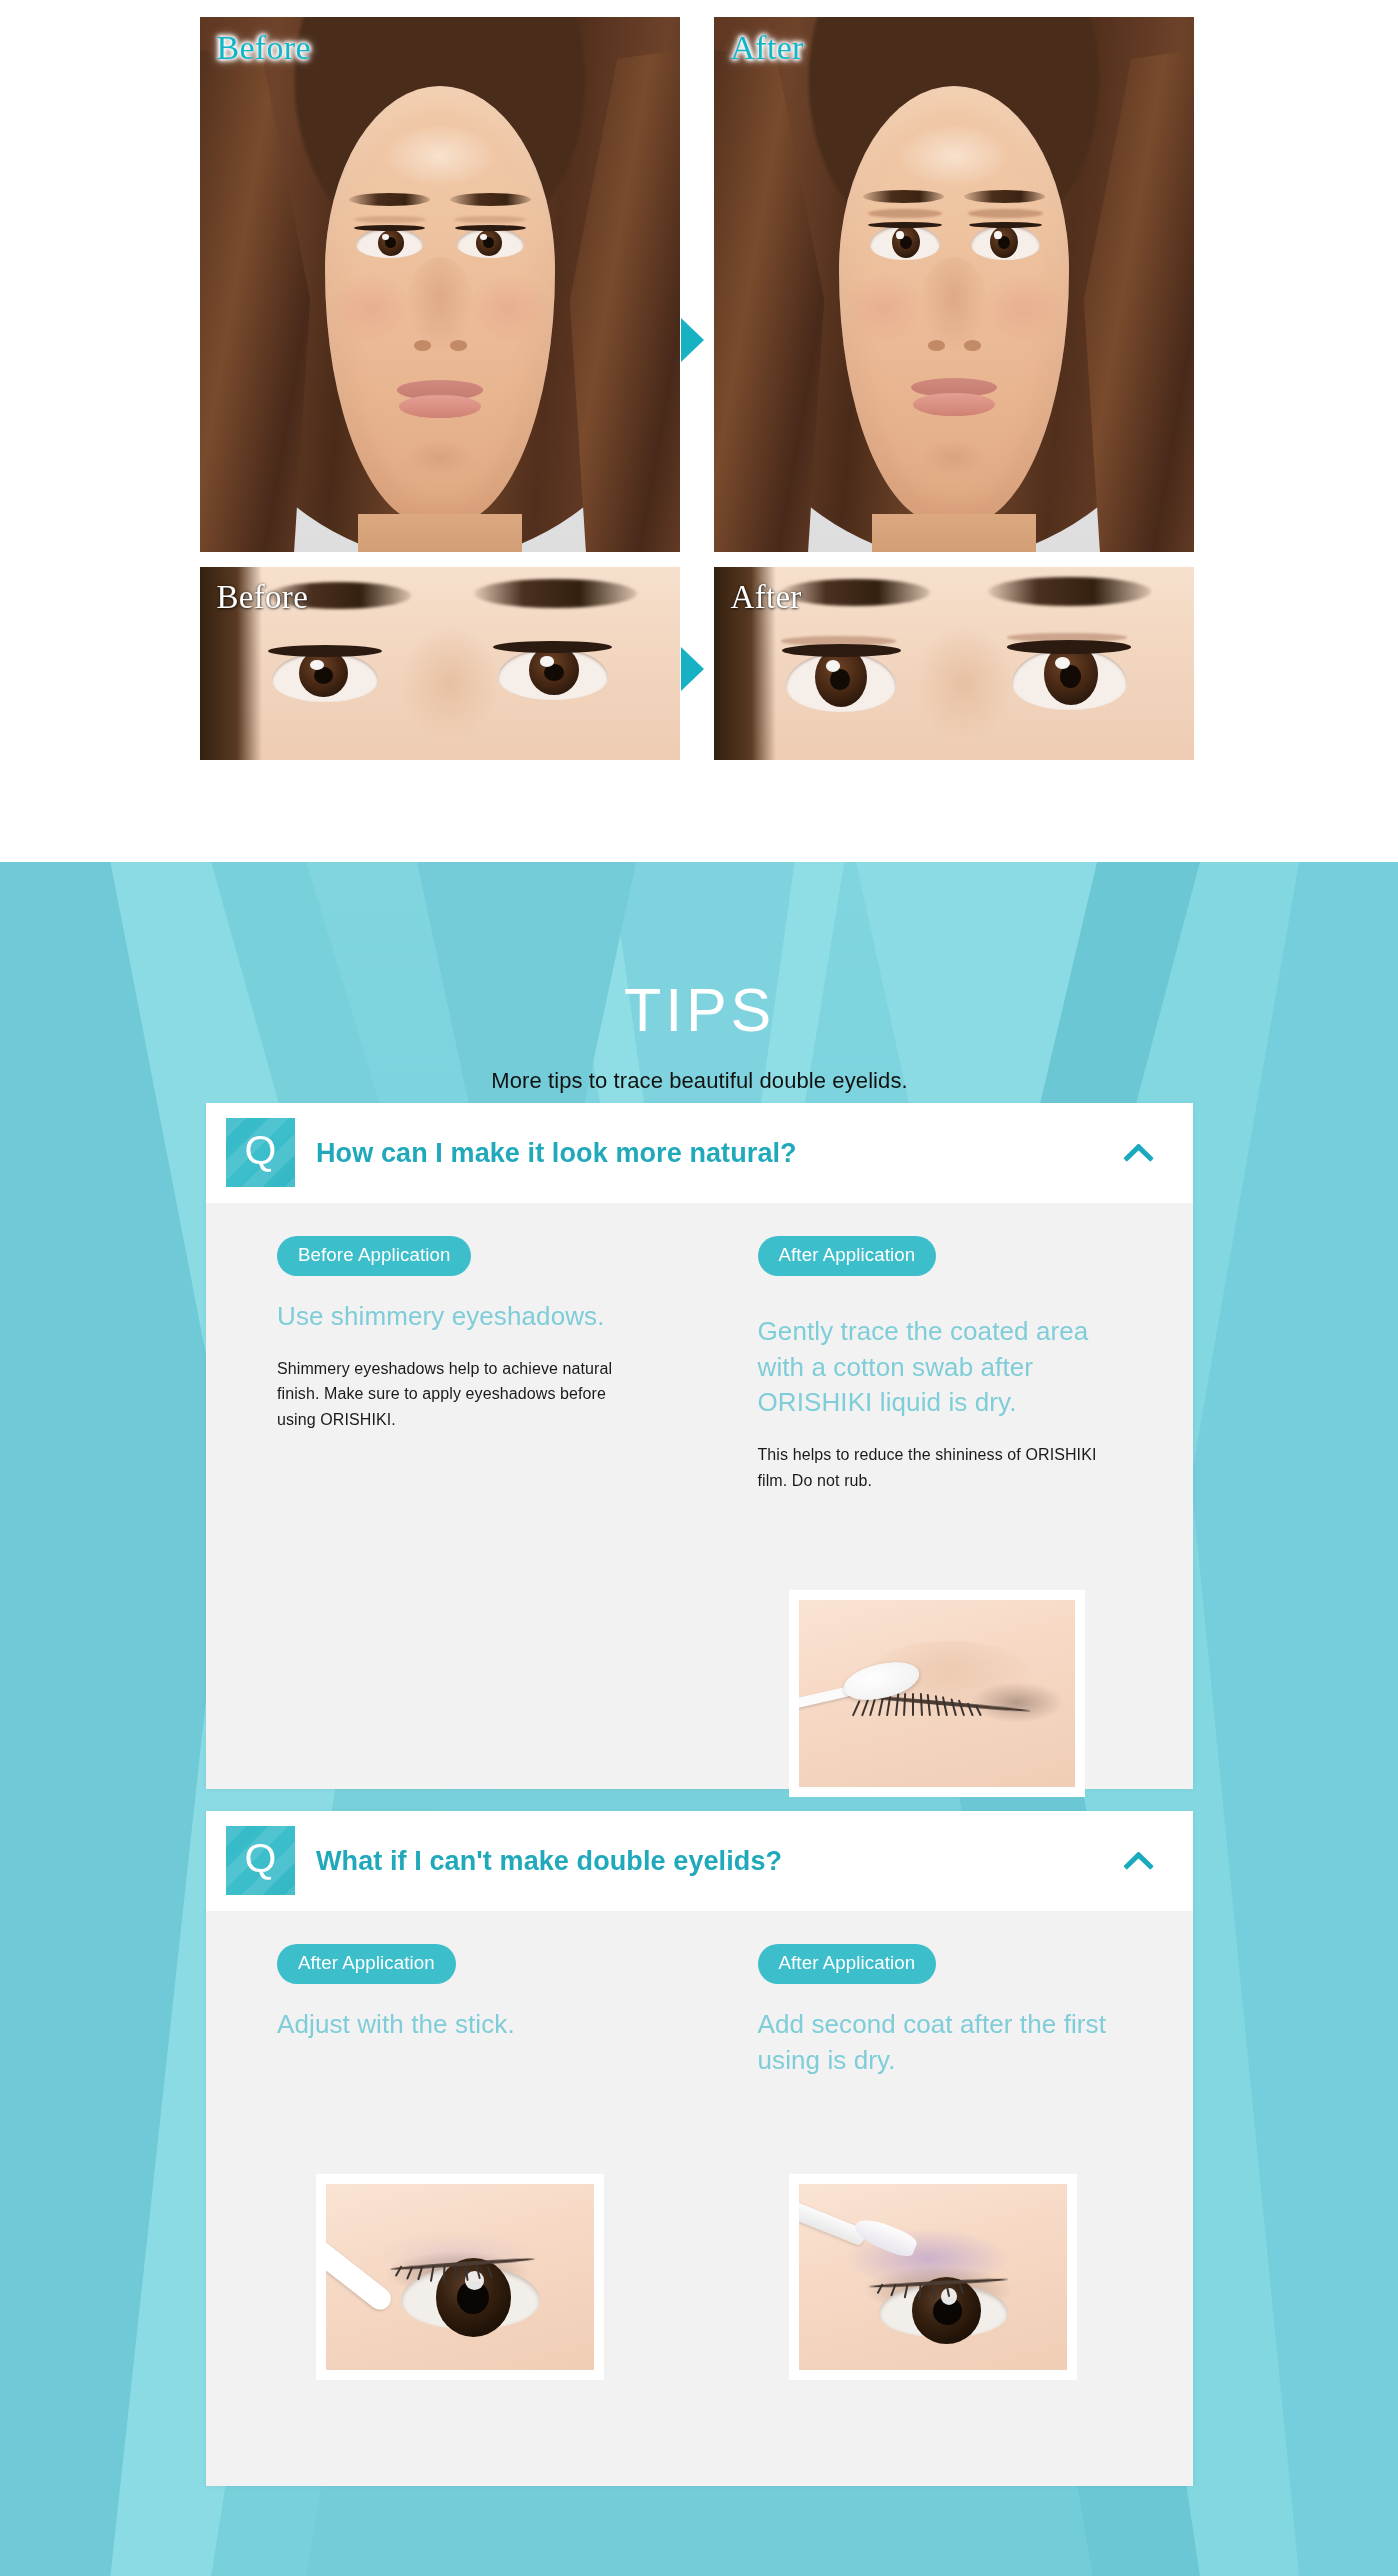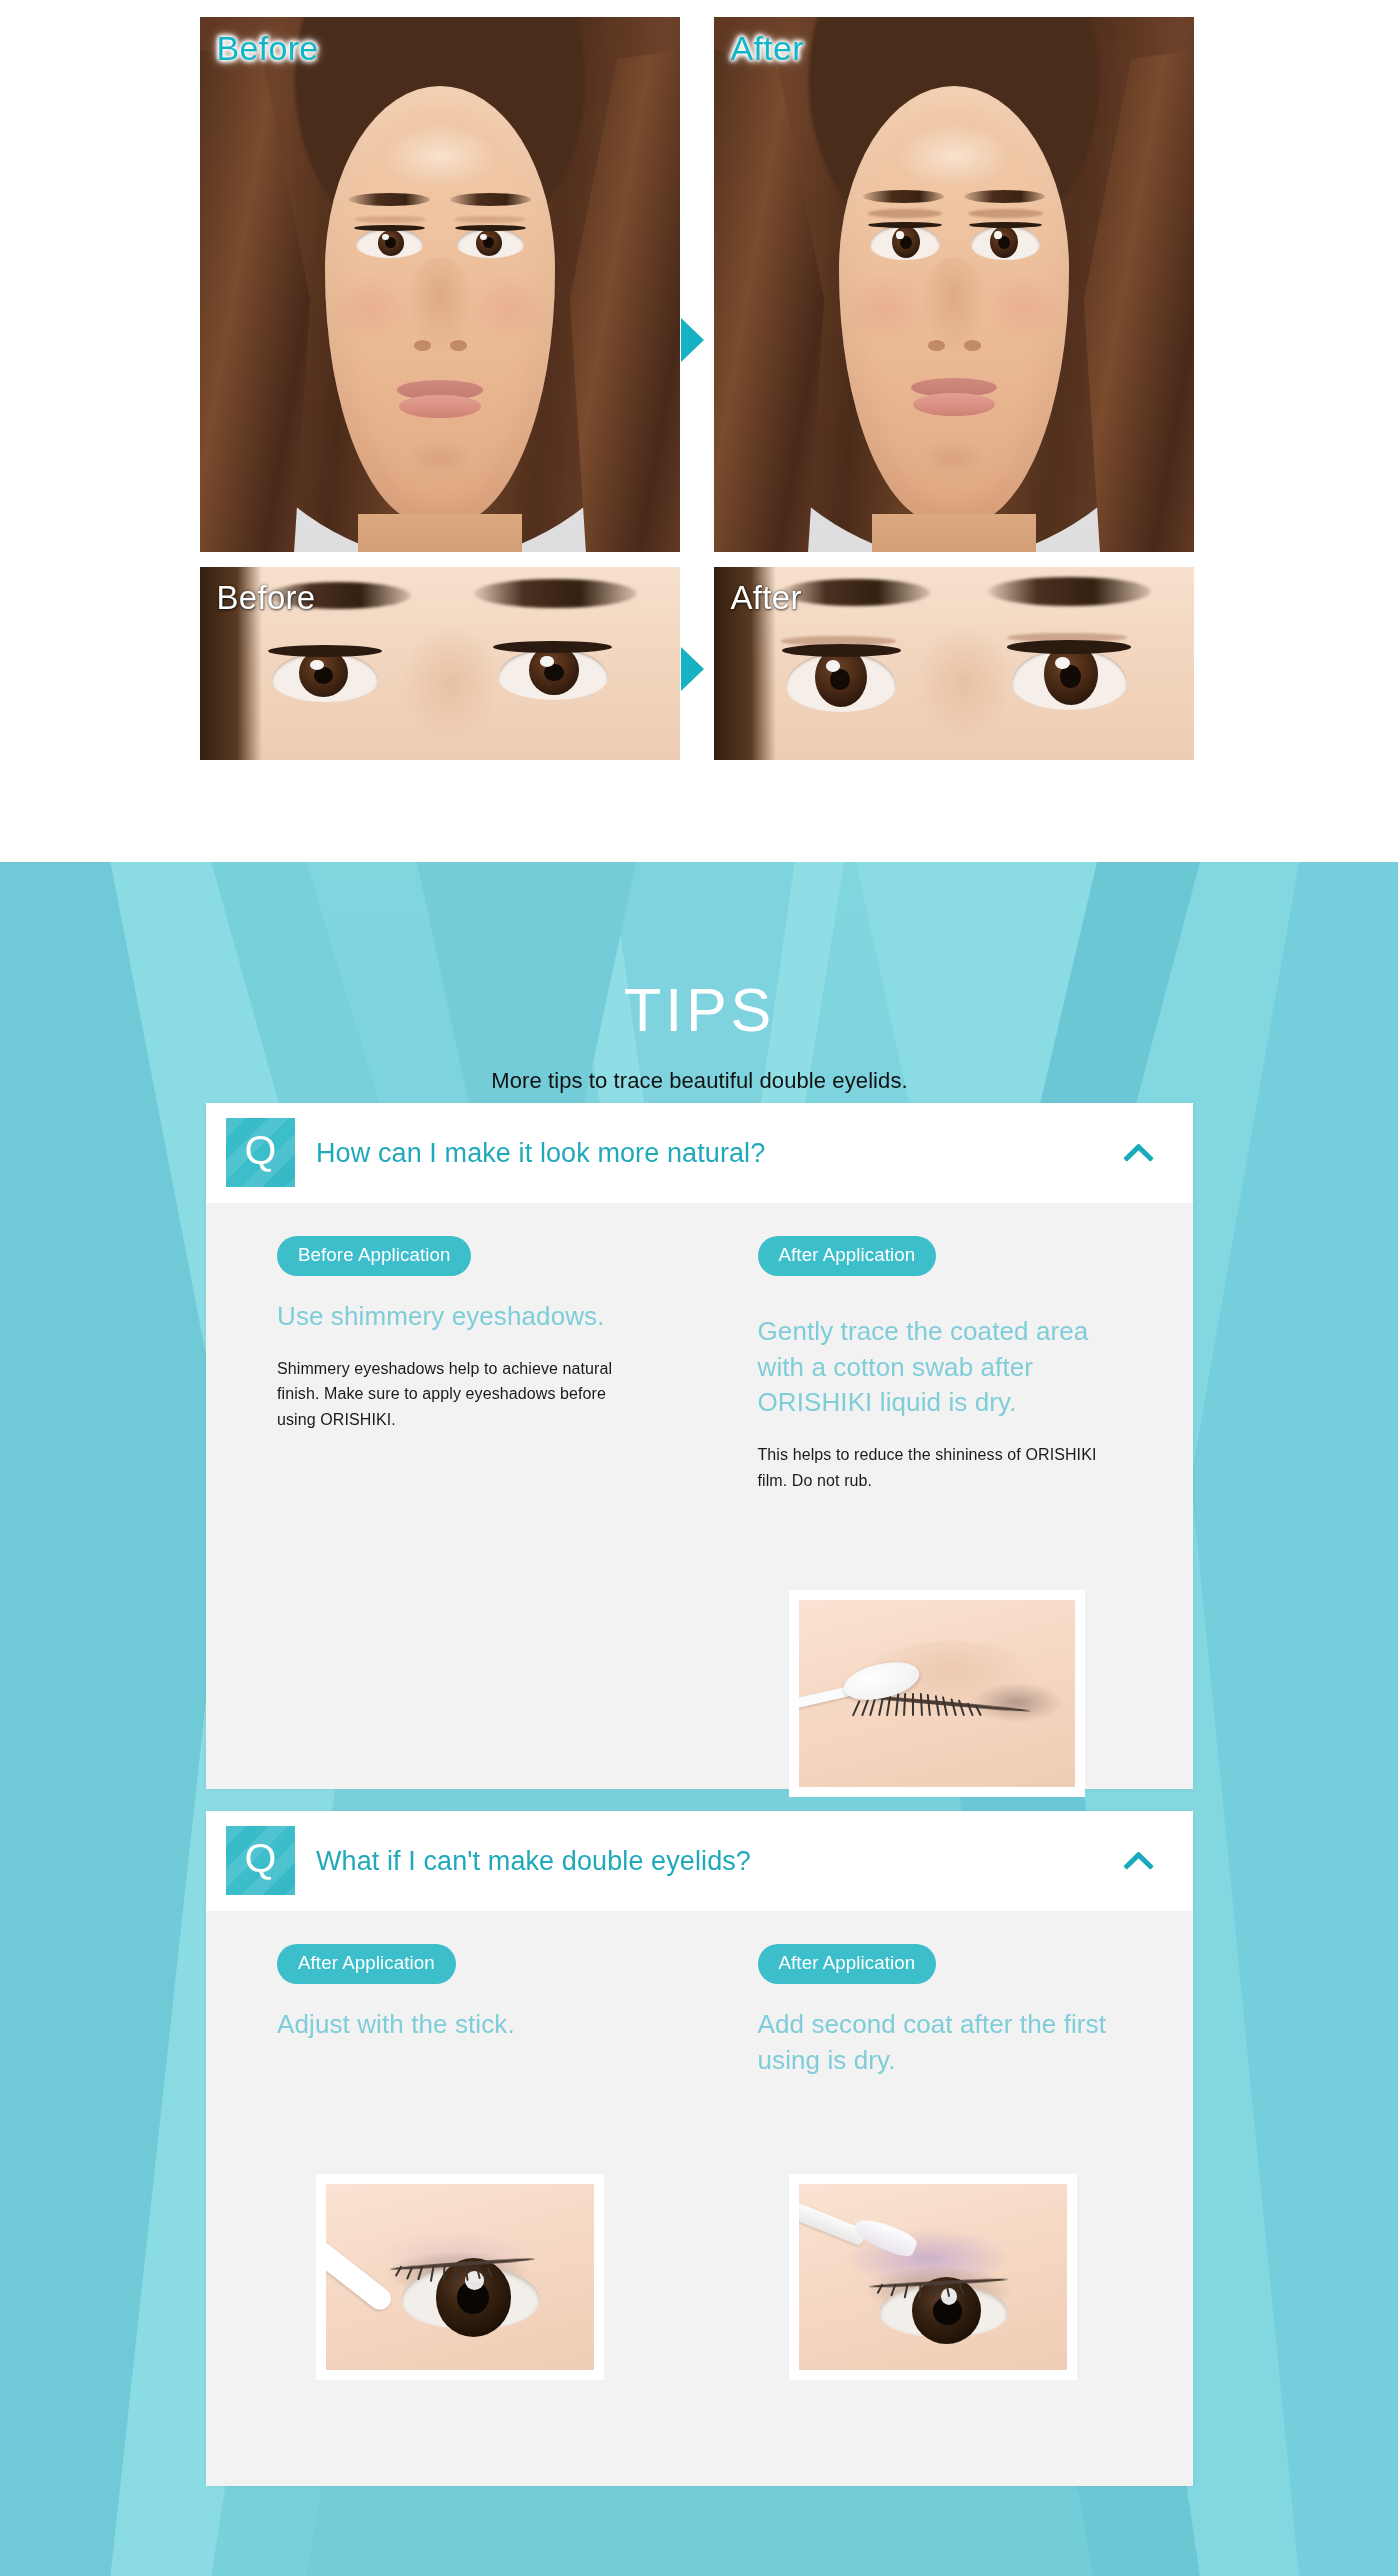--- a/index.html
+++ b/index.html
@@ -17,20 +17,21 @@
     background:#ffffff;
   }
 
   .photo {
     position:absolute; overflow:hidden;
     background:#e8e8ec;
   }
   .photo-label {
     position:absolute; z-index:6; white-space:nowrap;
     letter-spacing:0.3px;
+    font-family:Liberation Serif, serif;
   }
   .label-cyan {
     color:#10b6c8; font-size:34px; font-weight:400;
     text-shadow:0 0 7.7px #fff,0 0 5.5px #fff,0 0 12px #fff,0 0 3.3px #fff,1.1px 1.1px 5.5px #fff,-1.1px -1.1px 5.5px #fff;
   }
   .label-white {
     color:#ffffff; font-size:33px; font-weight:400;
     text-shadow:0 0 3.3px rgba(0,0,0,.55),0.5px 0.5px 2.2px rgba(0,0,0,.6);
   }
   .arrow-tri {
@@ -120,21 +121,21 @@
     position:absolute; left:20px; top:15.4px;
     width:69px; height:69px;
     background:
       repeating-linear-gradient(135deg, rgba(255,255,255,.11) 0 14.3px, rgba(255,255,255,0) 14.3px 30px),
       linear-gradient(135deg,#35b9c8 0%,#3cbecb 50%,#33b6c5 100%);
     display:flex; align-items:center; justify-content:center;
     color:#fff; font-size:41px; font-weight:400; line-height:1;
   }
   .qbadge span { display:block; transform:translateY(-1.6px); }
   .card-question {
-    margin-left:110px; color:#20a8bb; font-size:27px; font-weight:400; letter-spacing:0.1px;
+    margin-left:110px; color:#20a8bb; font-size:27px; font-weight:700; letter-spacing:0.1px;
   }
   .chevron {
     position:absolute; right:38px; top:50%; transform:translateY(-50%);
     width:34px; height:21px;
   }
   .chevron i {
     position:absolute; top:50%; left:0; width:21px; height:5px;
     background:#1aa9bd; border-radius:1.1px; transform-origin:center;
   }
   .chevron i:first-child { transform:translate(1.1px,-3.3px) rotate(-44deg); }

